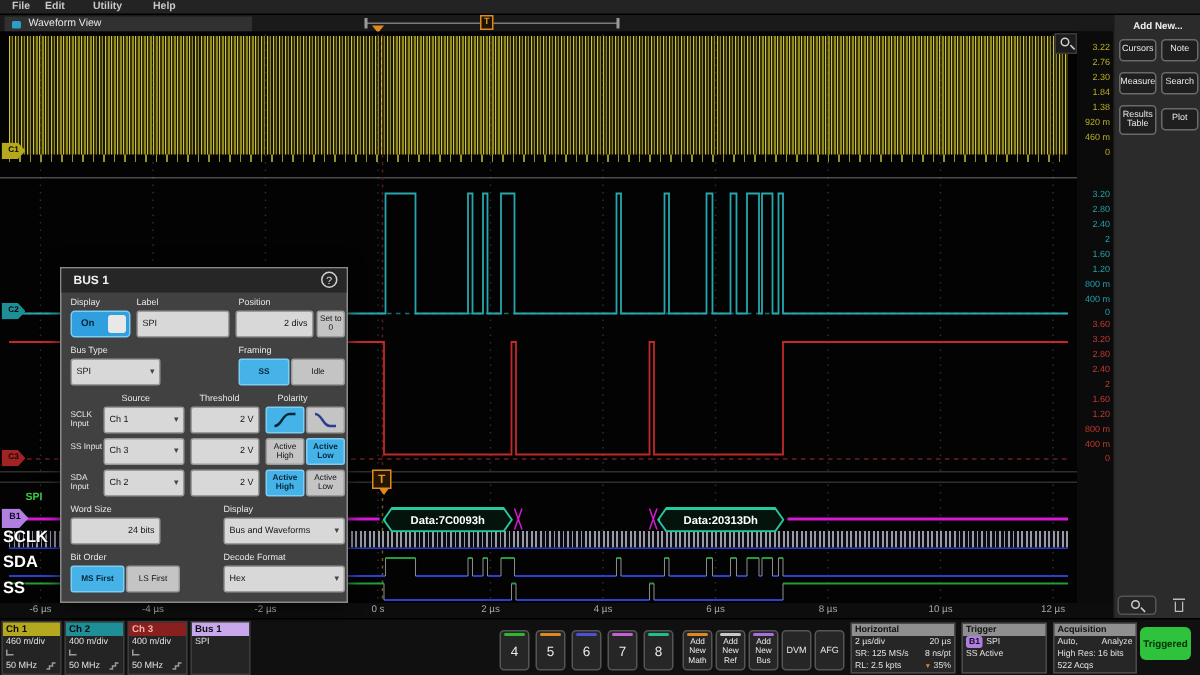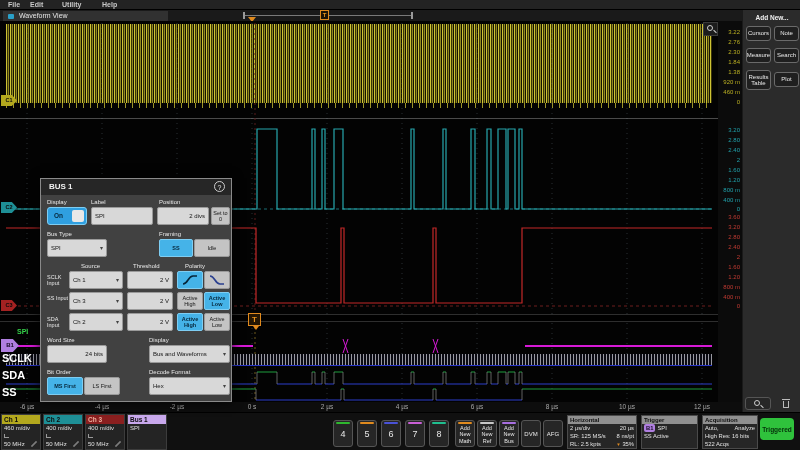--- a/index.html
+++ b/index.html
@@ -156,20 +156,26 @@
     <div class="trig-marker">T</div>
     <div class="trig-stem"></div>
 
     <div class="cbadge" style="top:74px;background:#b3a81e">C1</div>
     <div class="cbadge" style="top:181px;background:#1e8f96">C2</div>
     <div class="cbadge" style="top:279px;background:#a32222">C3</div>
 
     <div class="spi-label">SPI</div>
     <div class="bus-b1">B1</div>
 
+    <div class="data-box" style="left:255px;width:87px">
+      <div class="data-box-in">Data:7C0093h</div>
+    </div>
+    <div class="data-box" style="left:438px;width:85px">
+      <div class="data-box-in">Data:20313Dh</div>
+    </div>
 
     <div class="dig-label" style="top:331px">SCLK</div>
     <div class="dig-label" style="top:348px">SDA</div>
     <div class="dig-label" style="top:365px">SS</div>
 
     <div class="zoom-corner">
       <div class="zc-circle"></div>
       <div class="zc-handle"></div>
     </div>
   </div>

